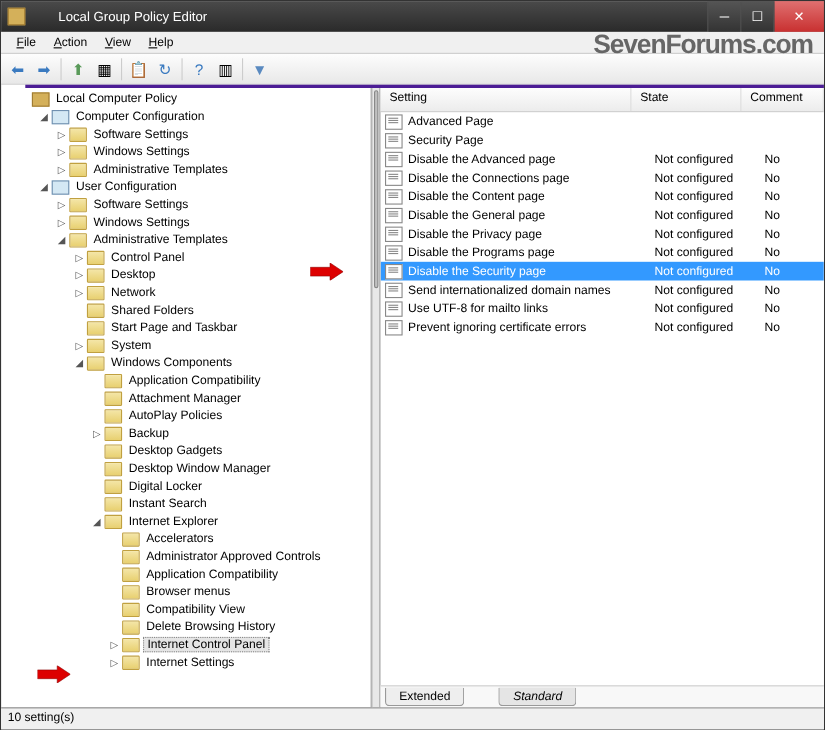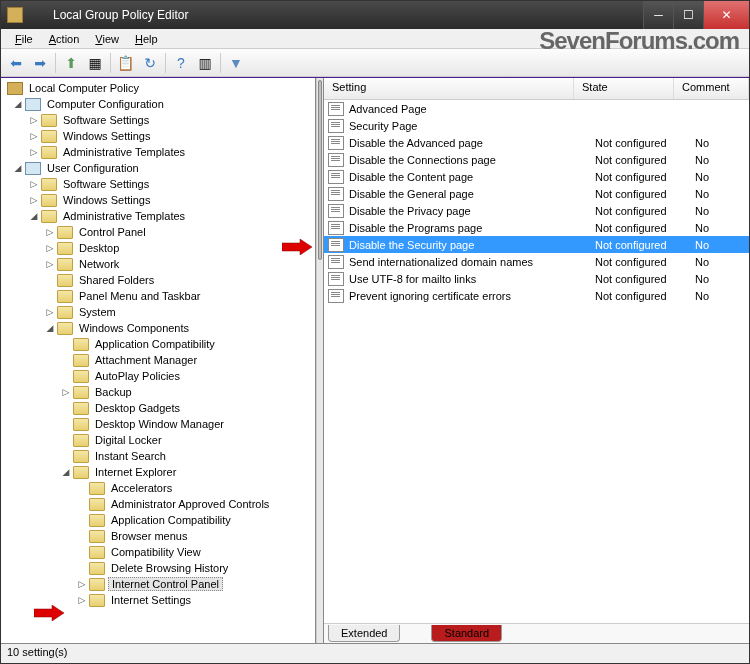--- a/index.html
+++ b/index.html
@@ -12,21 +12,21 @@
 .win-btn { width: 30px; display: flex; align-items: center; justify-content: center; color: #fff; font-size: 12px; border-left: 1px solid #555; }
 .win-btn.close { background: linear-gradient(#e07070,#c83030); width: 46px; }
 .win-btn.min,.win-btn.max{ background: linear-gradient(#555,#333); }
 .menubar { height: 20px; background: #f0f0f0; display: flex; align-items: center; padding-left: 6px; border-bottom: 1px solid #ccc; position: relative; }
 .menu-item { padding: 2px 8px; }
 .menu-item u { text-decoration: underline; }
 .watermark { position: absolute; right: 10px; top: -2px; font-size: 24px; font-weight: bold; color: #666; letter-spacing: -1px; }
 .toolbar { height: 28px; background: linear-gradient(#fdfdfd,#e8e8e8); border-bottom: 1px solid #ccc; display: flex; align-items: center; padding-left: 4px; gap: 2px; }
 .tool-btn { width: 22px; height: 22px; display: flex; align-items: center; justify-content: center; border: 1px solid transparent; font-size: 14px; }
 .tool-sep { width: 1px; height: 20px; background: #ccc; margin: 0 2px; }
-.content { flex: 1; display: flex; border-top: 1px solid #4c1d95; overflow: hidden; }
+.content { flex: 1; display: flex; border-top: 3px solid #4c1d95; overflow: hidden; margin-left: 22px; }
 .tree-panel { width: 315px; border-right: 1px solid #888; overflow: auto; background: #fff; padding-top: 2px; }
 .tree-row { display: flex; align-items: center; height: 16px; padding-left: 4px; white-space: nowrap; }
 .tree-row .exp { width: 10px; text-align: center; color: #555; font-size: 9px; }
 .tree-row .fic { width: 16px; height: 13px; margin: 0 3px 0 2px; display: inline-block; }
 .fic.folder { background: linear-gradient(#f4e6a8,#e8d070); border: 1px solid #c0a040; border-radius: 1px; }
 .fic.folder-open { background: linear-gradient(#f4e6a8,#e8d070); border: 1px solid #c0a040; border-radius: 1px; position: relative; }
 .fic.comp { background: #d4e8f4; border: 1px solid #7090b0; }
 .fic.root { background: #d4b05a; border: 1px solid #a07c33; }
 .tree-label { padding: 0 3px; }
 .tree-label.sel { background: #e5e5e5; border: 1px dotted #888; }
@@ -41,21 +41,21 @@
 .list-body { flex: 1; overflow: auto; }
 .list-row { display: flex; align-items: center; height: 17px; padding-left: 4px; }
 .list-row.sel { background: #3399ff; color: #fff; }
 .list-row .lic { width: 16px; height: 14px; margin-right: 5px; display: inline-block; background: #fff; border: 1px solid #888; position: relative; }
 .list-row .lic::after { content: ""; position: absolute; left: 2px; top: 2px; width: 9px; height: 1px; background: #888; box-shadow: 0 2px 0 #888, 0 4px 0 #888; }
 .list-row .lsetting { flex: 1; }
 .list-row .lstate { width: 100px; }
 .list-row .lcomment { width: 54px; }
 .tabs { height: 20px; display: flex; align-items: center; padding-left: 4px; border-top: 1px solid #ccc; background: #f8f8f8; gap: 32px; }
 .tab { padding: 2px 12px; font-size: 11px; border: 1px solid #999; border-top: none; border-radius: 0 0 4px 4px; background: #fff; margin-right: -1px; }
-.tab.active { background: #b91c1c; }
+.tab.active { background: #e5e5e5; font-style: italic; }
 .tab.inactive { background: #eee; }
 .status { height: 20px; border-top: 1px solid #888; padding: 2px 6px; background: #f0f0f0; }
 .red-arrow { position: absolute; width: 30px; height: 16px; pointer-events: none; }
 .red-arrow svg { width: 100%; height: 100%; }
 </style>
 </head>
 <body>
 
 <div class="window">
   <div class="titlebar">
@@ -151,21 +151,21 @@
           <span class="tree-label">Network</span>
         </div>
       <div class="tree-row" style="padding-left:44px">
           <span class="exp"></span>
           <span class="fic folder"></span>
           <span class="tree-label">Shared Folders</span>
         </div>
       <div class="tree-row" style="padding-left:44px">
           <span class="exp"></span>
           <span class="fic folder"></span>
-          <span class="tree-label">Panel Menu and Taskbar</span>
+          <span class="tree-label">Start Page and Taskbar</span>
         </div>
       <div class="tree-row" style="padding-left:44px">
           <span class="exp">▷</span>
           <span class="fic folder"></span>
           <span class="tree-label">System</span>
         </div>
       <div class="tree-row" style="padding-left:44px">
           <span class="exp">◢</span>
           <span class="fic folder-open"></span>
           <span class="tree-label">Windows Components</span>

